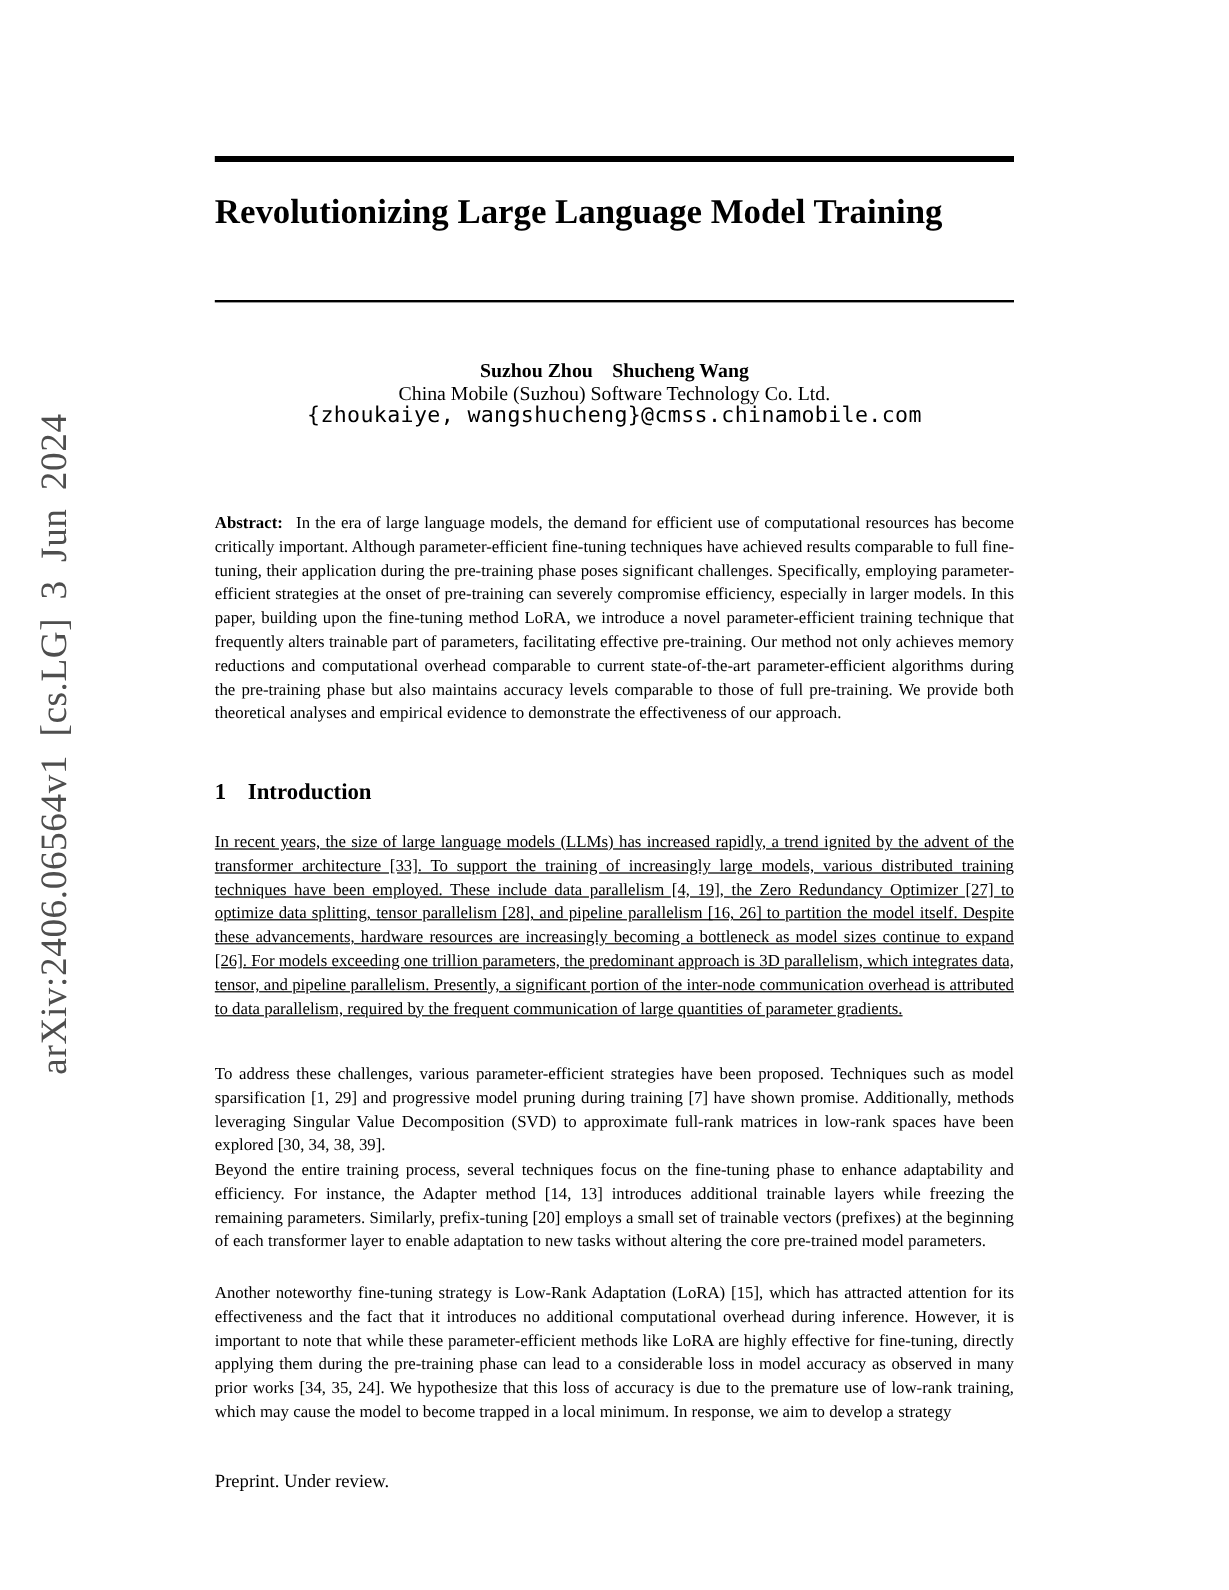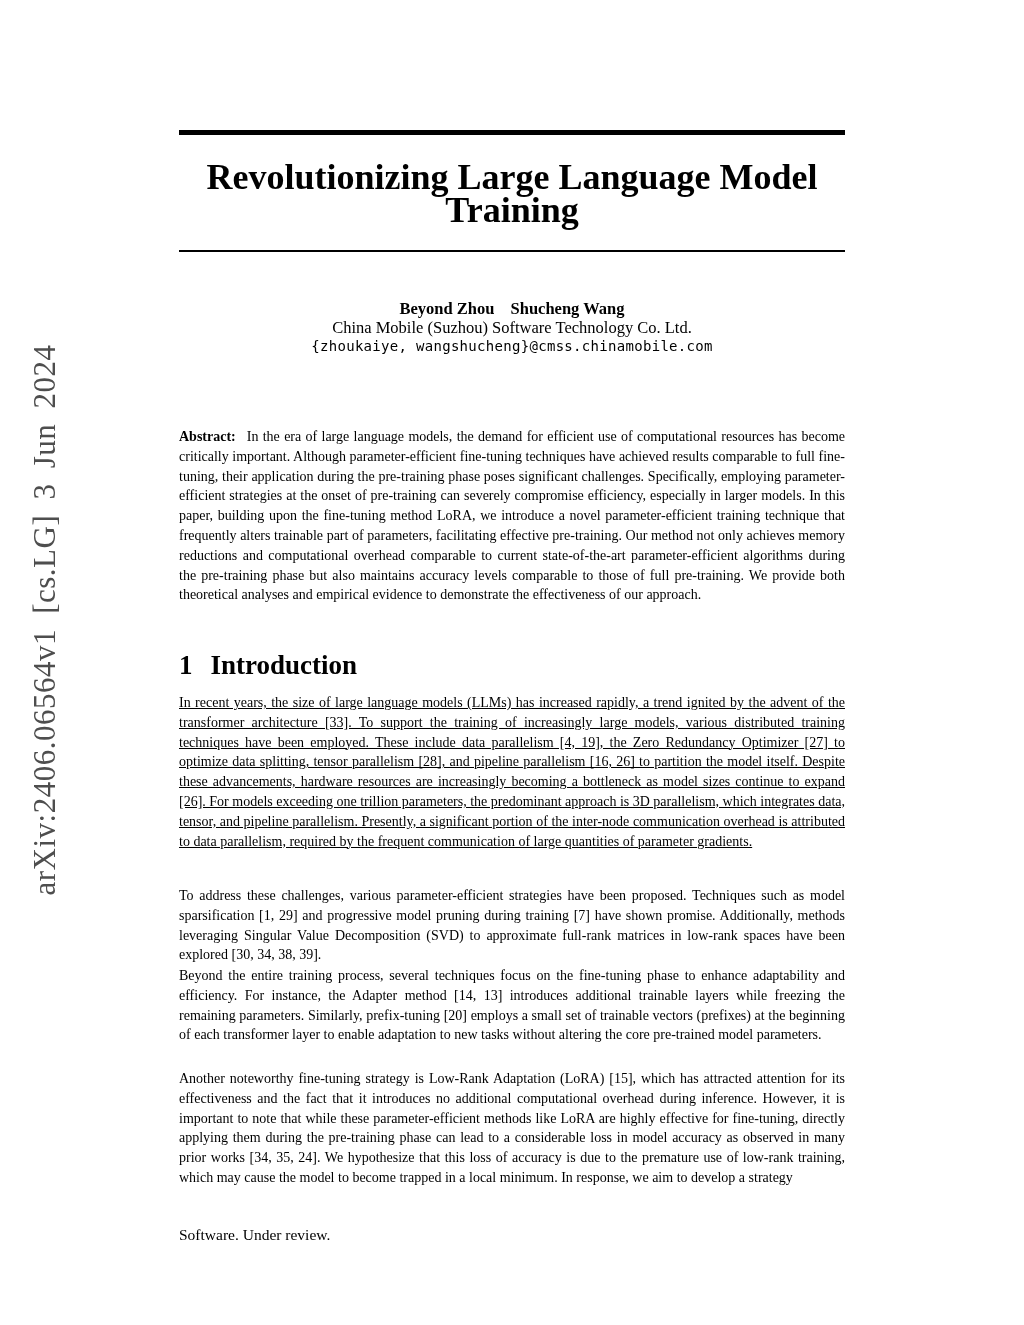--- a/index.html
+++ b/index.html
@@ -42,44 +42,43 @@
     left: 179px;
     width: 666px;
     height: 2px;
     background: #000000;
   }
   .title {
     position: absolute;
     top: 161px;
     left: 179px;
     width: 666px;
-    text-align: center;
     font-weight: bold;
-    font-size: 36px;
+    font-size: 29px;
     line-height: 33px;
   }
   .authors {
     position: absolute;
     top: 299px;
     left: 179px;
     width: 666px;
     text-align: center;
     font-size: 16.5px;
     line-height: 19px;
   }
   .author-names {
     font-weight: bold;
   }
   .author-names .name + .name {
     margin-left: 12px;
     margin-top: 45px;
   }
   .email {
     font-family: "DejaVu Sans Mono", monospace;
-    font-size: 14px;
+    font-size: 18px;
     letter-spacing: 0.3px;
   }
   .bodytext {
     position: absolute;
     left: 179px;
     width: 666px;
     text-align: justify;
     font-size: 14px;
     line-height: 19.8px;
     margin: 0;
@@ -87,21 +86,21 @@
   .abstract { top: 427px; }
   .abstract-label {
     font-weight: bold;
     margin-right: 11px;
   }
   .section-heading {
     position: absolute;
     top: 650px;
     left: 179px;
     width: 666px;
-    font-size: 27px;
+    font-size: 19px;
     font-weight: bold;
     margin: 0;
   }
   .sec-num { margin-right: 18px; }
   .para-1 { top: 693px; text-decoration: underline; }
   .para-2 { top: 886px; }
   .para-3 { top: 966px; }
   .para-4 { top: 1069px; }
   .footer {
     position: absolute;
@@ -120,35 +119,35 @@
   <div class="rule-thick"></div>
 
   <div class="title">
     <span>Revolutionizing Large Language Model Training</span><br>
   </div>
 
   <div class="rule-thin"></div>
 
   <div class="authors">
     <div class="author-names">
-      <span class="name">Beyond Zhou</span>
+      <span class="name">Suzhou Zhou</span>
       <span class="name">Shucheng Wang</span>
     </div>
     <div>China Mobile (Suzhou) Software Technology Co. Ltd.</div>
     <div class="email">{zhoukaiye, wangshucheng}@cmss.chinamobile.com</div>
   </div>
 
   <p class="bodytext abstract">
     <span class="abstract-label">Abstract:</span><span>In the era of large language models, the demand for efficient use of computational resources has become critically important. Although parameter-efficient fine-tuning techniques have achieved results comparable to full fine-tuning, their application during the pre-training phase poses significant challenges. Specifically, employing parameter-efficient strategies at the onset of pre-training can severely compromise efficiency, especially in larger models. In this paper, building upon the fine-tuning method LoRA, we introduce a novel parameter-efficient training technique that frequently alters trainable part of parameters, facilitating effective pre-training. Our method not only achieves memory reductions and computational overhead comparable to current state-of-the-art parameter-efficient algorithms during the pre-training phase but also maintains accuracy levels comparable to those of full pre-training. We provide both theoretical analyses and empirical evidence to demonstrate the effectiveness of our approach.</span>
   </p>
 
   <h2 class="section-heading">
     <span class="sec-num">1</span><span>Introduction</span>
   </h2>
 
   <p class="bodytext para-1">In recent years, the size of large language models (LLMs) has increased rapidly, a trend ignited by the advent of the transformer architecture [33]. To support the training of increasingly large models, various distributed training techniques have been employed. These include data parallelism [4, 19], the Zero Redundancy Optimizer [27] to optimize data splitting, tensor parallelism [28], and pipeline parallelism [16, 26] to partition the model itself. Despite these advancements, hardware resources are increasingly becoming a bottleneck as model sizes continue to expand [26]. For models exceeding one trillion parameters, the predominant approach is 3D parallelism, which integrates data, tensor, and pipeline parallelism. Presently, a significant portion of the inter-node communication overhead is attributed to data parallelism, required by the frequent communication of large quantities of parameter gradients.</p>
   <p class="bodytext para-2">To address these challenges, various parameter-efficient strategies have been proposed. Techniques such as model sparsification [1, 29] and progressive model pruning during training [7] have shown promise. Additionally, methods leveraging Singular Value Decomposition (SVD) to approximate full-rank matrices in low-rank spaces have been explored [30, 34, 38, 39].</p>
   <p class="bodytext para-3">Beyond the entire training process, several techniques focus on the fine-tuning phase to enhance adaptability and efficiency. For instance, the Adapter method [14, 13] introduces additional trainable layers while freezing the remaining parameters. Similarly, prefix-tuning [20] employs a small set of trainable vectors (prefixes) at the beginning of each transformer layer to enable adaptation to new tasks without altering the core pre-trained model parameters.</p>
   <p class="bodytext para-4">Another noteworthy fine-tuning strategy is Low-Rank Adaptation (LoRA) [15], which has attracted attention for its effectiveness and the fact that it introduces no additional computational overhead during inference. However, it is important to note that while these parameter-efficient methods like LoRA are highly effective for fine-tuning, directly applying them during the pre-training phase can lead to a considerable loss in model accuracy as observed in many prior works [34, 35, 24]. We hypothesize that this loss of accuracy is due to the premature use of low-rank training, which may cause the model to become trapped in a local minimum. In response, we aim to develop a strategy</p>
 
-  <div class="footer">Software. Under review.</div>
+  <div class="footer">Preprint. Under review.</div>
 
 </div>
 
 </body></html>

